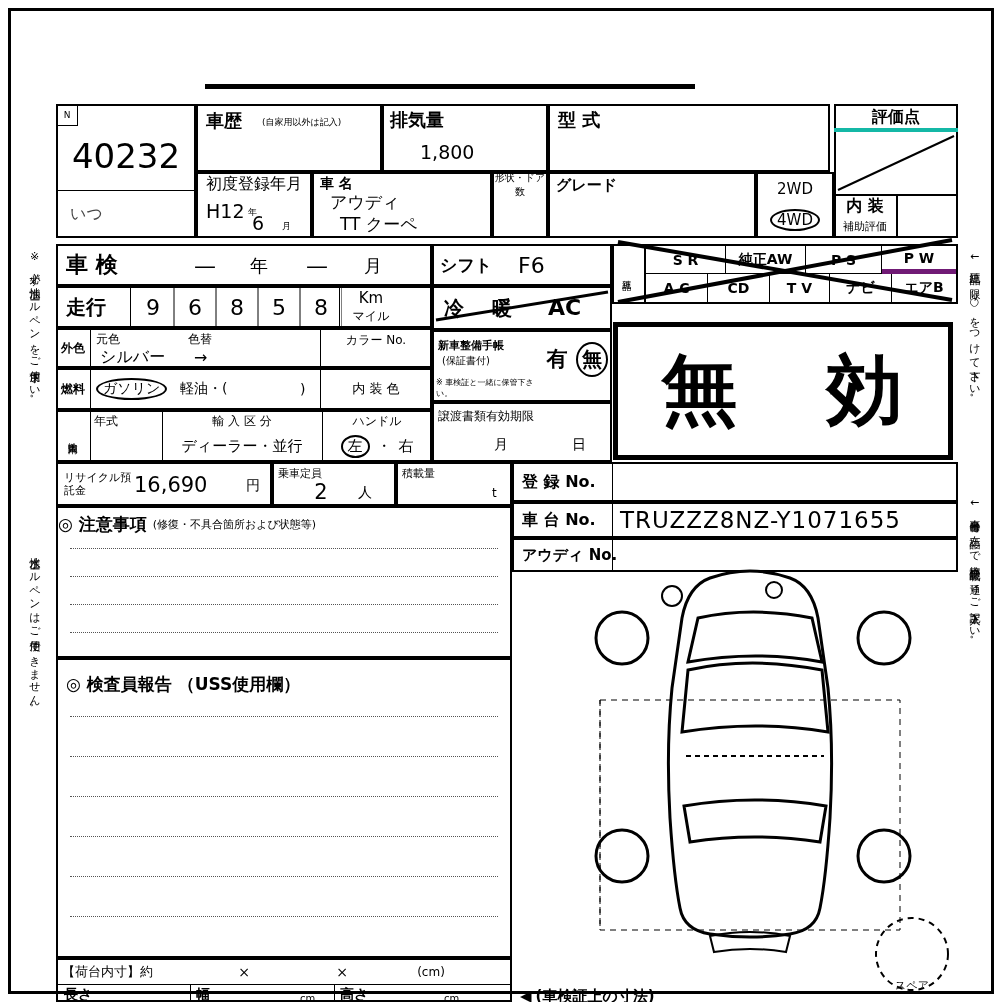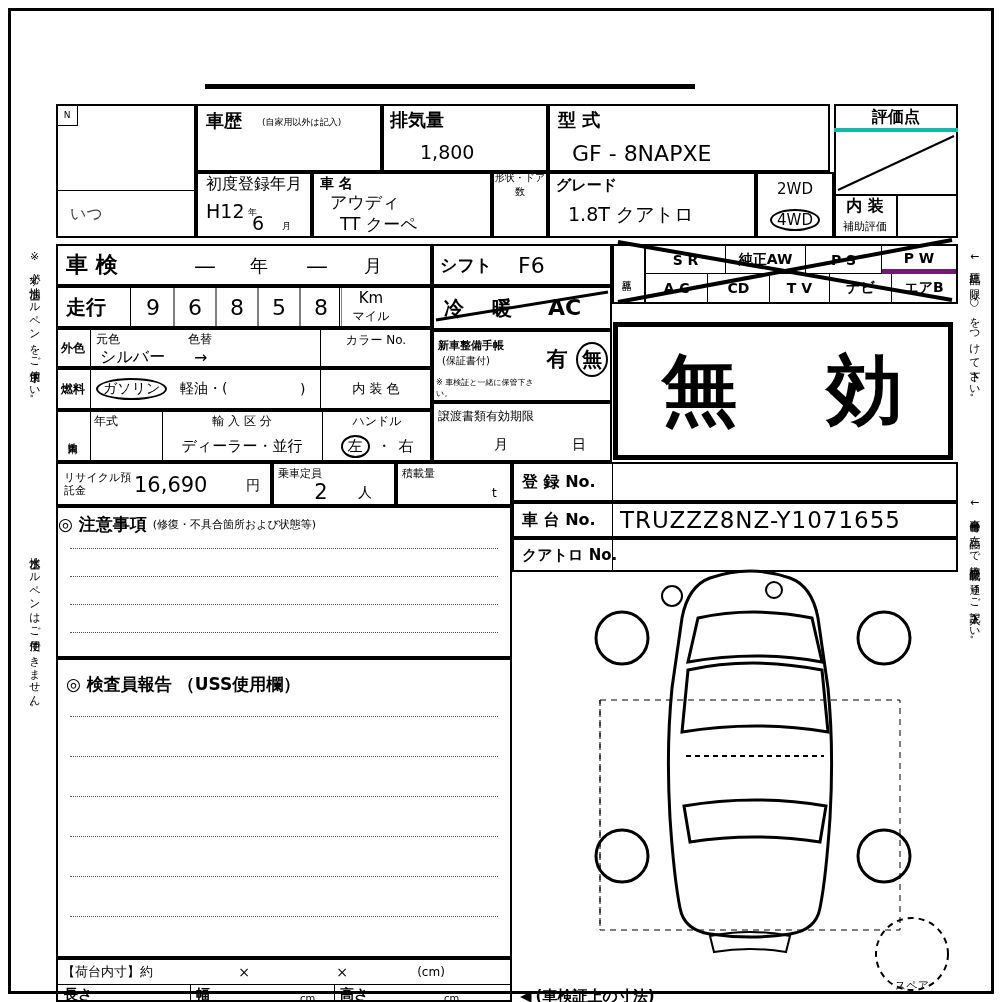--- a/index.html
+++ b/index.html
@@ -65,34 +65,34 @@
 
   <div class="abs vert tiny" style="top:250px;left:22px;width:18px;height:290px;font-size:11px;">※必ず油性ボールペンをご使用下さい。</div>
   <div class="abs vert tiny" style="top:548px;left:22px;width:18px;height:290px;font-size:11px;">水性ボールペンはご使用できません。</div>
 
   <div class="abs vert tiny" style="top:250px;left:962px;width:18px;height:240px;font-size:11px;">←純正品に限り○をつけて下さい。</div>
   <div class="abs vert tiny" style="top:496px;left:962px;width:18px;height:330px;font-size:11px;">←車台番号は左詰めで車検証記載の通りご記入下さい。</div>
 
   <div class="abs bd" style="top:104px;left:56px;width:140px;height:134px;"></div>
   <div class="abs bd1" style="top:104px;left:56px;width:22px;height:22px;"></div>
   <div class="abs ctr tiny" style="top:104px;left:56px;width:22px;height:22px;">N</div>
+  <div class="abs ctr" style="top:126px;left:56px;width:140px;height:60px;font-size:34px;">40232</div>
   <div class="abs bd1" style="top:190px;left:56px;width:140px;height:48px;border-width:1px 0 0 0;"></div>
   <div class="abs lft" style="top:190px;left:70px;width:120px;height:48px;font-size:16px;color:#444;">いつ</div>
 
   <div class="abs bd" style="top:104px;left:196px;width:186px;height:68px;"></div>
   <div class="abs lft" style="top:106px;left:206px;width:60px;height:30px;font-size:18px;font-weight:bold;">車歴</div>
   <div class="abs lft tiny" style="top:112px;left:262px;width:120px;height:20px;">(自家用以外は記入)</div>
 
   <div class="abs bd" style="top:104px;left:382px;width:166px;height:68px;"></div>
   <div class="abs lft" style="top:106px;left:390px;width:90px;height:28px;font-size:18px;font-weight:bold;">排気量</div>
   <div class="abs lft hwtext" style="top:136px;left:420px;width:120px;height:32px;">1,800</div>
 
   <div class="abs bd" style="top:104px;left:548px;width:282px;height:68px;"></div>
   <div class="abs lft" style="top:106px;left:558px;width:90px;height:28px;font-size:18px;font-weight:bold;">型 式</div>
-  <div class="abs lft" style="top:136px;left:572px;width:250px;height:34px;font-size:22px;">GF - 8NAPXE</div>
 
   <div class="abs bd" style="top:104px;left:834px;width:124px;height:134px;"></div>
   <div class="abs ctr" style="top:106px;left:834px;width:124px;height:26px;font-size:16px;font-weight:bold;border-bottom:4px solid #14b8a6;">評価点</div>
   <svg class="abs" style="top:132px;left:834px;width:124px;height:62px;">
     <line x1="4" y1="58" x2="120" y2="4" stroke="#000" stroke-width="2"></line>
   </svg>
   <div class="abs bd1" style="top:194px;left:834px;width:124px;height:44px;border-width:2px 0 0 0;"></div>
   <div class="abs bd1" style="top:194px;left:896px;width:2px;height:44px;background:#000;border:0;"></div>
   <div class="abs ctr tiny" style="top:196px;left:834px;width:62px;height:20px;font-size:16px;font-weight:bold;">内 装</div>
   <div class="abs ctr xtiny" style="top:216px;left:834px;width:62px;height:20px;font-size:11px;">補助評価</div>
@@ -107,21 +107,20 @@
   <div class="abs bd" style="top:172px;left:312px;width:180px;height:66px;"></div>
   <div class="abs lft tiny" style="top:174px;left:320px;width:70px;height:20px;font-size:14px;font-weight:bold;">車 名</div>
   <div class="abs lft" style="top:190px;left:330px;width:140px;height:24px;font-size:17px;">アウディ</div>
   <div class="abs lft" style="top:212px;left:340px;width:140px;height:24px;font-size:17px;">TT クーペ</div>
 
   <div class="abs bd" style="top:172px;left:492px;width:56px;height:66px;"></div>
   <div class="abs ctr xtiny" style="top:174px;left:492px;width:56px;height:22px;font-size:10px;">形状・ドア数</div>
 
   <div class="abs bd" style="top:172px;left:548px;width:208px;height:66px;"></div>
   <div class="abs lft" style="top:174px;left:556px;width:90px;height:22px;font-size:15px;font-weight:bold;">グレード</div>
-  <div class="abs lft" style="top:200px;left:568px;width:190px;height:30px;font-size:19px;">1.8T クアトロ</div>
 
   <div class="abs bd" style="top:172px;left:756px;width:78px;height:66px;"></div>
   <div class="abs ctr" style="top:174px;left:756px;width:78px;height:30px;font-size:15px;">2WD</div>
   <div class="abs ctr" style="top:204px;left:756px;width:78px;height:32px;">
     <span class="ellipse" style="font-size:15px;">4WD</span>
   </div>
 
   <div class="abs bd" style="top:244px;left:56px;width:376px;height:42px;"></div>
   <div class="abs lft" style="top:248px;left:66px;width:90px;height:34px;font-size:22px;font-weight:bold;">車 検</div>
   <div class="abs ctr" style="top:248px;left:170px;width:70px;height:34px;font-size:22px;">—</div>
@@ -253,21 +252,21 @@
   <div class="abs bd" style="top:462px;left:512px;width:446px;height:40px;"></div>
   <div class="abs lft" style="top:466px;left:522px;width:120px;height:32px;font-size:16px;font-weight:bold;">登 録 No.</div>
   <div class="abs bd1" style="top:462px;left:612px;width:1px;height:40px;background:#000;border:0;"></div>
 
   <div class="abs bd" style="top:502px;left:512px;width:446px;height:36px;"></div>
   <div class="abs lft" style="top:504px;left:522px;width:120px;height:32px;font-size:16px;font-weight:bold;">車 台 No.</div>
   <div class="abs bd1" style="top:502px;left:612px;width:1px;height:36px;background:#000;border:0;"></div>
   <div class="abs lft" style="top:502px;left:620px;width:336px;height:36px;font-size:23px;letter-spacing:1px;">TRUZZZ8NZ-Y1071655</div>
 
   <div class="abs bd" style="top:538px;left:512px;width:446px;height:34px;"></div>
-  <div class="abs lft" style="top:540px;left:522px;width:120px;height:30px;font-size:15px;font-weight:bold;">クアトロ No.</div>
+  <div class="abs lft" style="top:540px;left:522px;width:120px;height:30px;font-size:15px;font-weight:bold;">アウディ No.</div>
   <div class="abs bd1" style="top:538px;left:612px;width:1px;height:34px;background:#000;border:0;"></div>
 
   <div class="abs bd" style="top:506px;left:56px;width:456px;height:152px;"></div>
   <div class="abs lft" style="top:510px;left:58px;width:420px;height:28px;">
     <span style="font-size:17px;font-weight:bold;">◎ 注意事項</span>
     <span style="font-size:11px;margin-left:6px;">(修復・不具合箇所および状態等)</span>
   </div>
   <div class="abs dot" style="top:548px;left:70px;width:428px;height:0;"></div>
   <div class="abs dot" style="top:576px;left:70px;width:428px;height:0;"></div>
   <div class="abs dot" style="top:604px;left:70px;width:428px;height:0;"></div>

